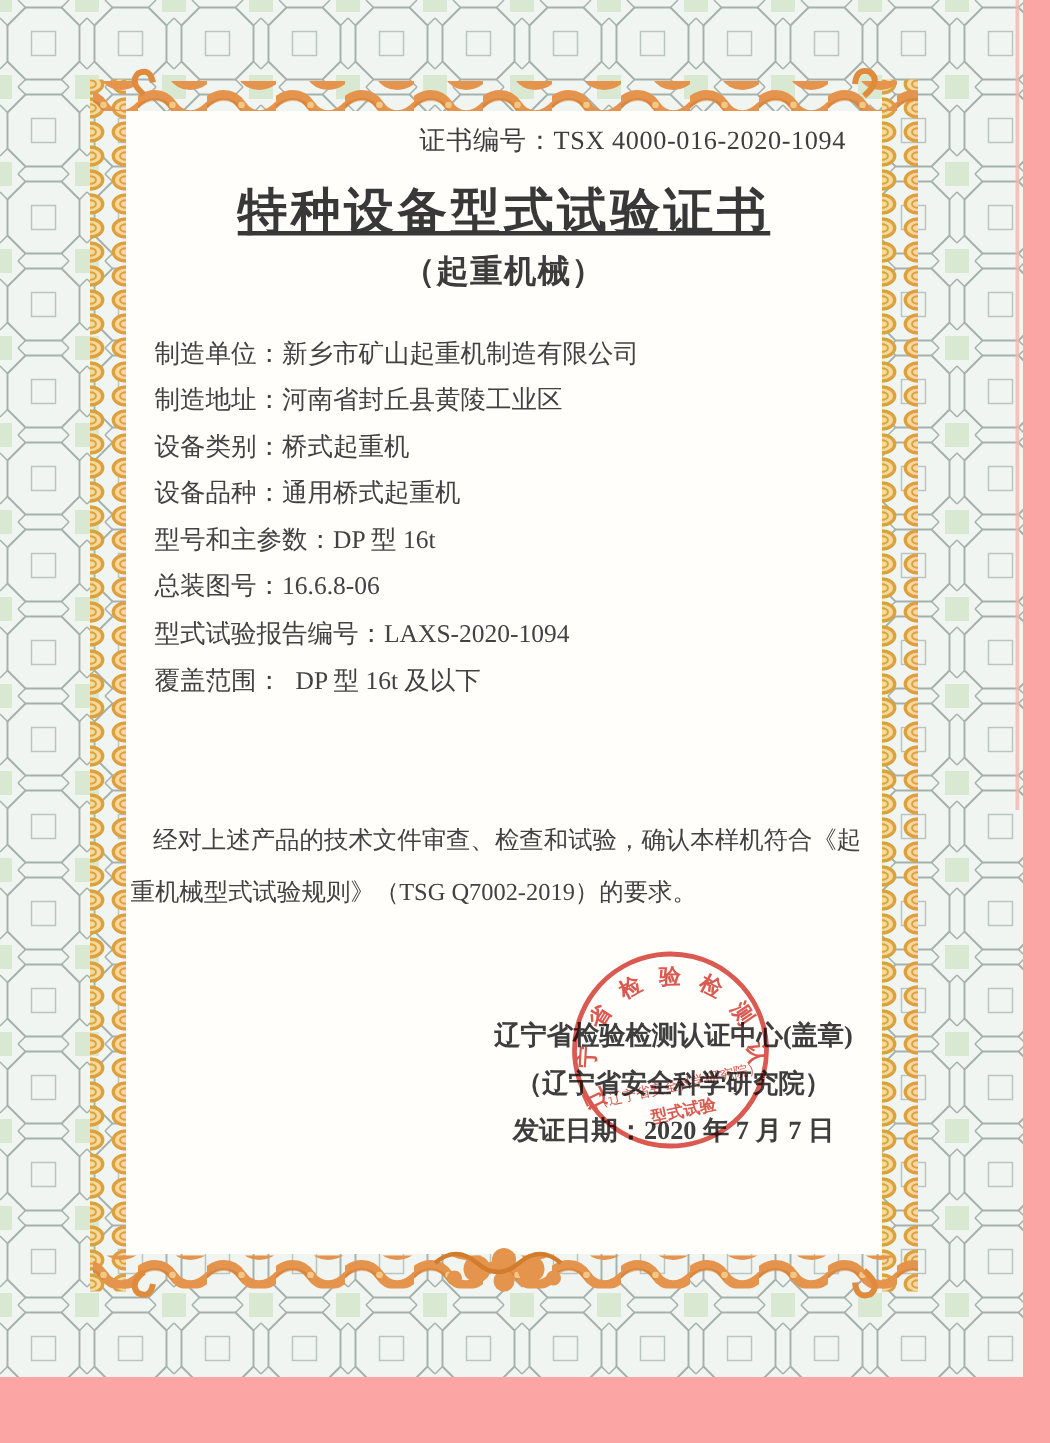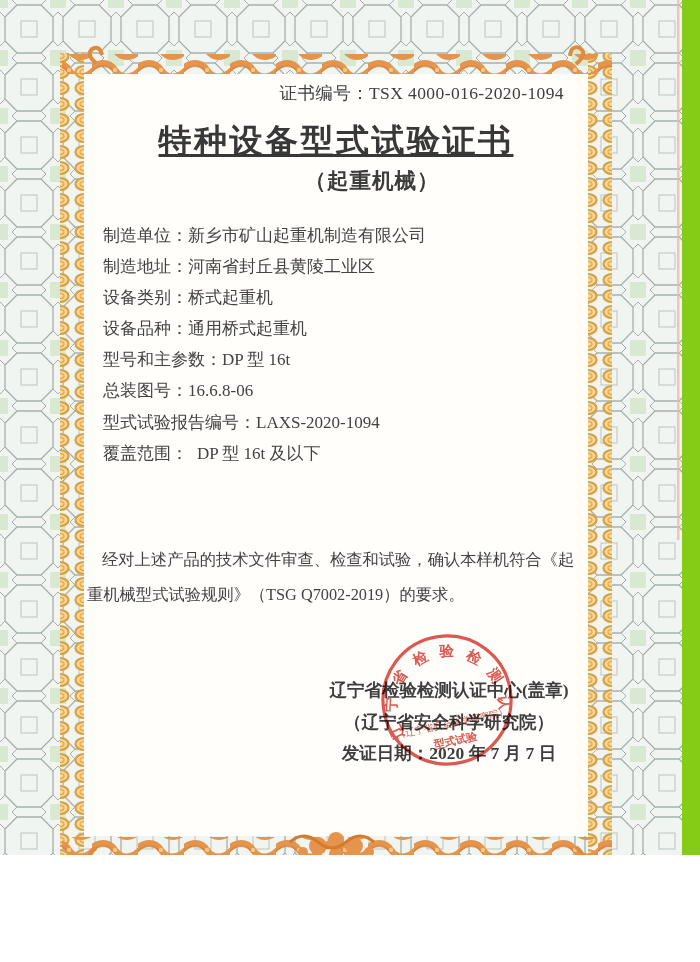--- a/index.html
+++ b/index.html
@@ -1,28 +1,28 @@
 <!DOCTYPE html>
 <html><head>
 <meta charset="utf-8">
 <style>
   html,body{margin:0;padding:0;}
   body{
     width:700px;height:962px;background:#ffffff;
     font-family:"Liberation Serif","DejaVu Serif",serif;
     color:#414141;
   }
-  .page{position:relative;width:700px;height:855px;overflow:hidden;background:#84cc16;}
+  .page{position:relative;width:700px;height:962px;overflow:hidden;background:#fca5a5;}
   svg.bg{position:absolute;left:0;top:0;display:block;}
   .content{position:absolute;left:84px;top:74px;width:504px;height:762px;}
   .cert-no{position:absolute;top:7px;right:24px;font-size:17.5px;letter-spacing:.4px;color:#3e3e3e;white-space:nowrap;}
   .title{position:absolute;top:45px;left:0;width:100%;margin:0;text-align:center;
          font-size:33px;font-weight:700;letter-spacing:2.5px;color:#383838;text-decoration:underline;}
   .subtitle{position:absolute;top:92px;left:0;width:100%;text-align:center;
-         font-size:21.5px;font-weight:700;letter-spacing:1px;color:#3c3c3c;padding-left:36px;}
+         font-size:21.5px;font-weight:700;letter-spacing:1px;color:#3c3c3c;}
   .fields{position:absolute;top:146px;left:19px;font-size:17px;line-height:31.1px;color:#424242;}
   .frow{white-space:nowrap;}
   .frow:nth-child(8) .fvalue{padding-left:9px;}
   .stmt{position:absolute;top:445px;left:3px;width:502px;margin:0;
         font-size:16.3px;line-height:34.5px;color:#424242;}
   .stmt-l1{text-indent:15px;white-space:nowrap;margin-top:24px;}
   .stmt-l2{white-space:nowrap;}
   .sig{position:absolute;top:601px;left:238px;width:254px;text-align:center;
        font-size:17.5px;line-height:31.5px;color:#3e3e3e;white-space:nowrap;font-weight:bold;}
   .footnote{position:absolute;top:723px;left:-5px;white-space:nowrap;

